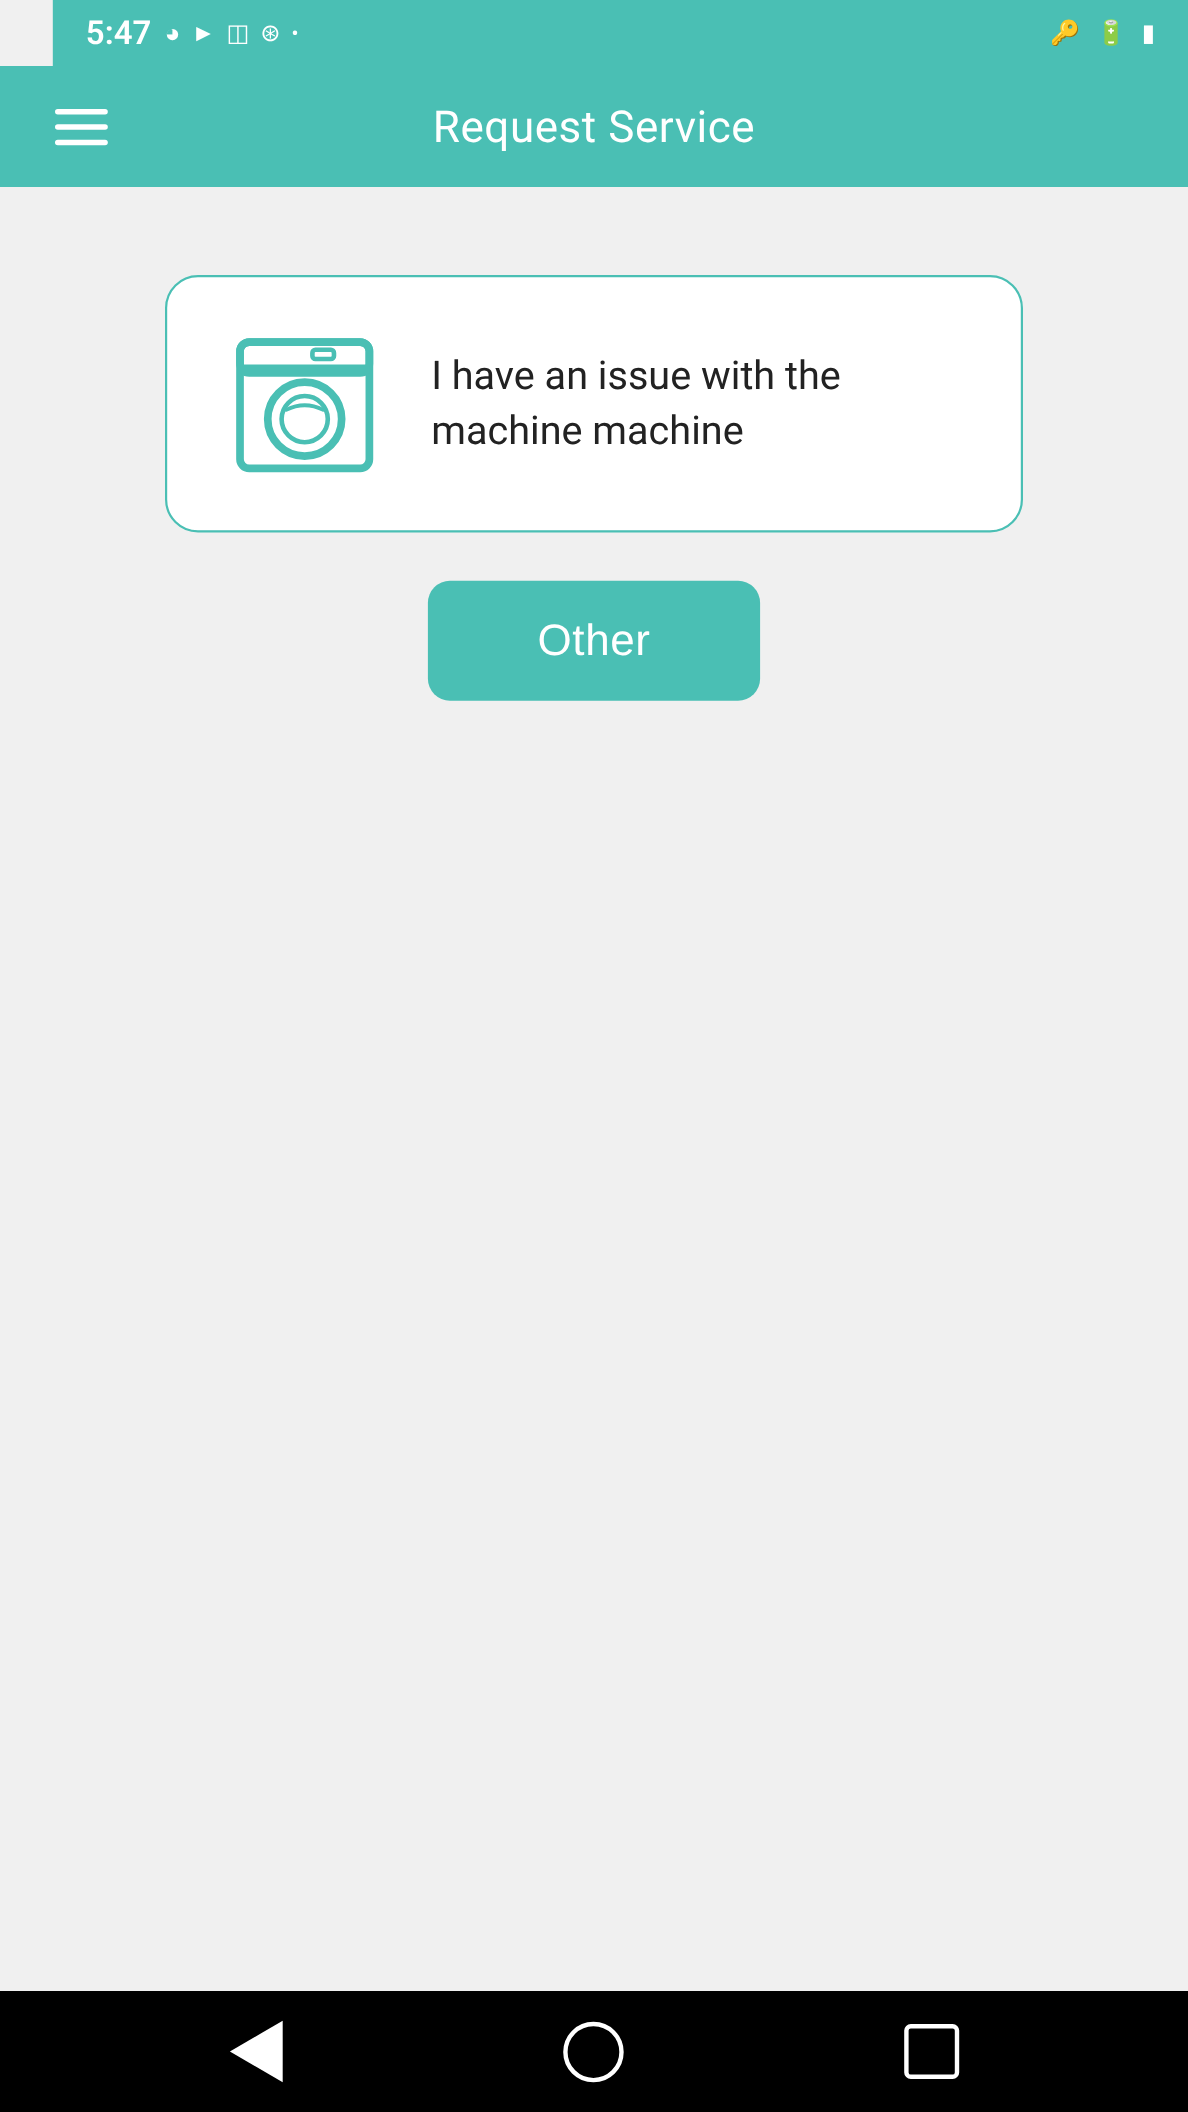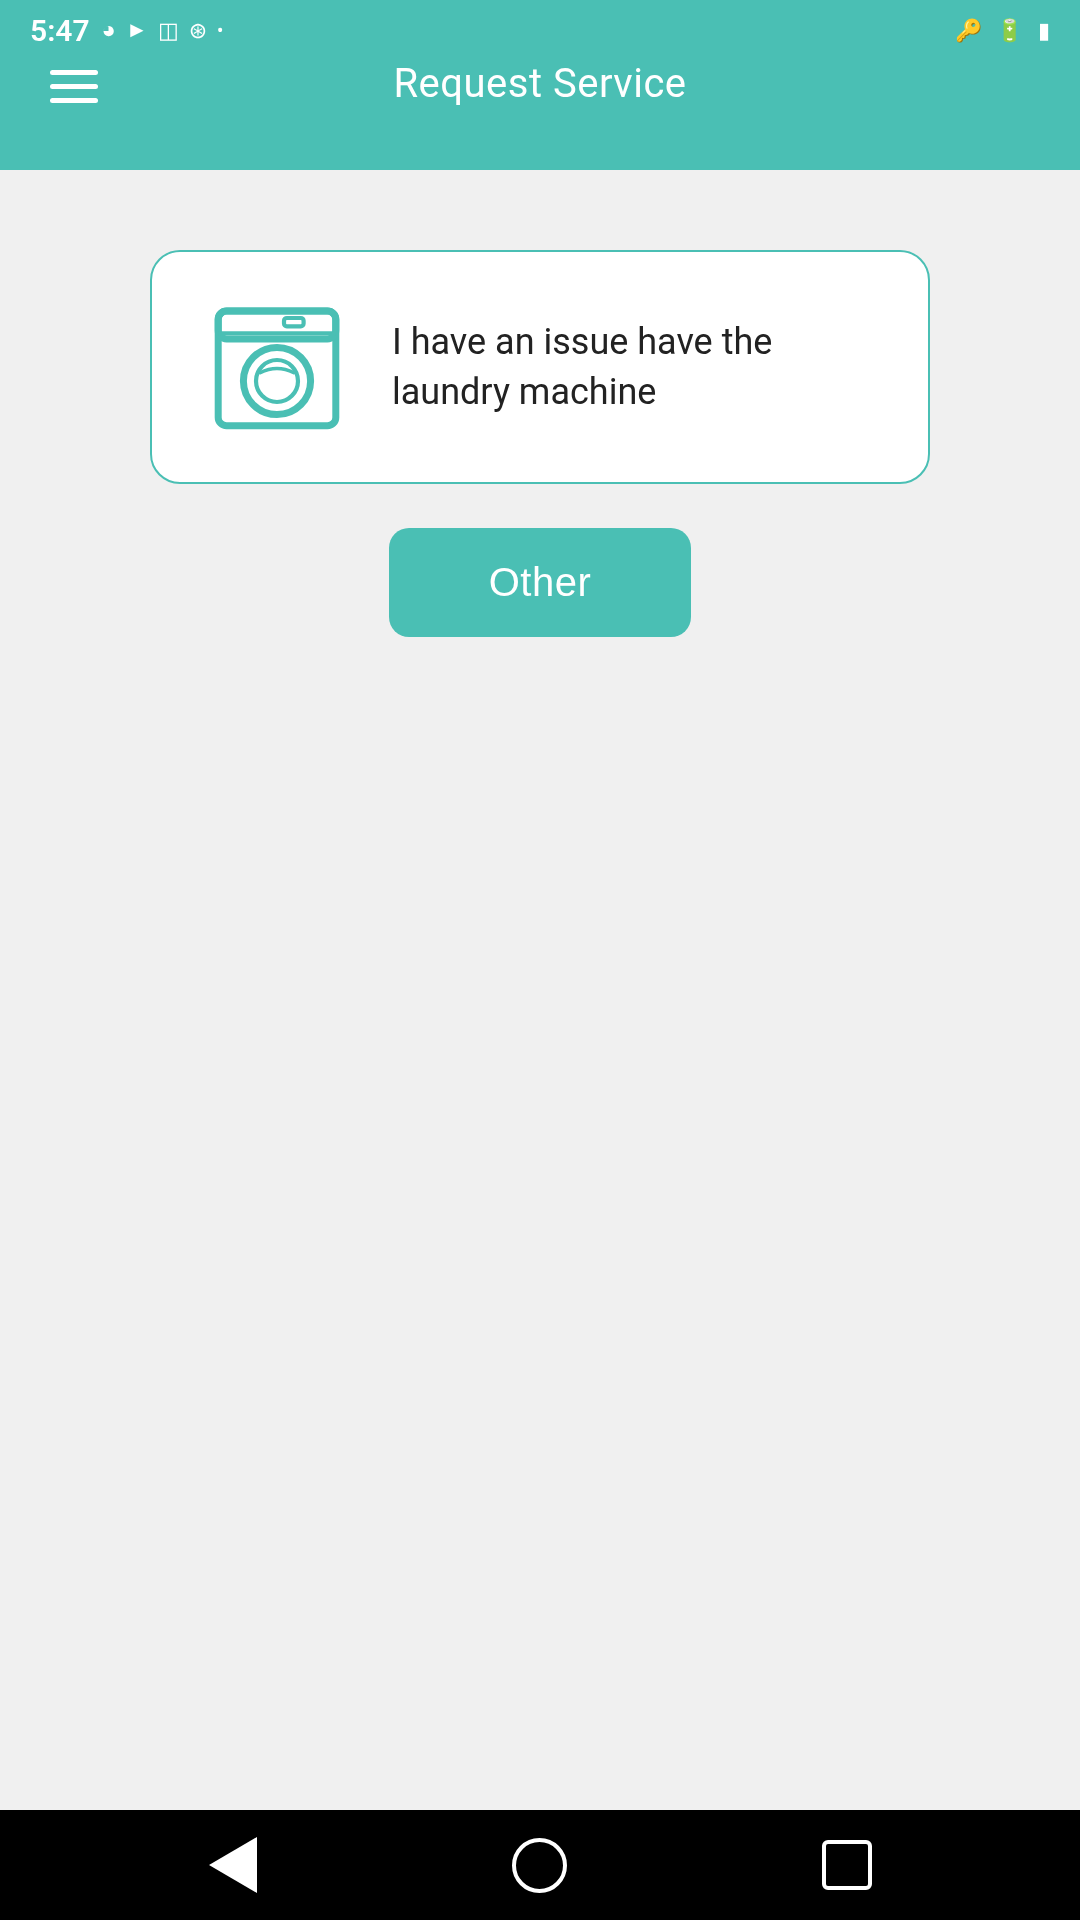--- a/index.html
+++ b/index.html
@@ -23,20 +23,21 @@
     .status-bar {
       background: #4abfb4;
       height: 60px;
       display: flex;
       align-items: center;
       justify-content: space-between;
       padding: 0 30px;
       color: white;
       font-size: 28px;
       font-weight: 500;
+      margin-left: 48px;
     }
 
     .status-bar-left {
       display: flex;
       align-items: center;
       gap: 12px;
     }
 
     .status-bar-time {
       font-size: 30px;
@@ -55,20 +56,21 @@
       align-items: center;
       gap: 14px;
       font-size: 22px;
     }
 
     
     .app-bar {
       background: #4abfb4;
       height: 110px;
       display: flex;
+      align-items: center;
       padding: 0 40px;
       position: relative;
     }
 
     .hamburger-btn {
       display: flex;
       flex-direction: column;
       gap: 9px;
       cursor: pointer;
       padding: 10px;
@@ -247,21 +249,21 @@
 
         <rect x="55" y="15" width="14" height="6" rx="2" fill="none" stroke="#4abfb4" stroke-width="3"></rect>
 
         <circle cx="50" cy="60" r="24" fill="none" stroke="#4abfb4" stroke-width="5"></circle>
 
         <circle cx="50" cy="60" r="15" fill="none" stroke="#4abfb4" stroke-width="3"></circle>
 
         <path d="M38 54 Q50 48 62 54" fill="none" stroke="#4abfb4" stroke-width="2.5" stroke-linecap="round"></path>
       </svg>
     </div>
-    <p class="service-card-text">I have an issue have the laundry machine</p>
+    <p class="service-card-text">I have an issue with the machine machine</p>
   </div>
 
   <button class="other-btn">Other</button>
 
 </div>
 
 <div class="bottom-nav">
   <div class="nav-btn">
     <div class="back-triangle"></div>
   </div>

